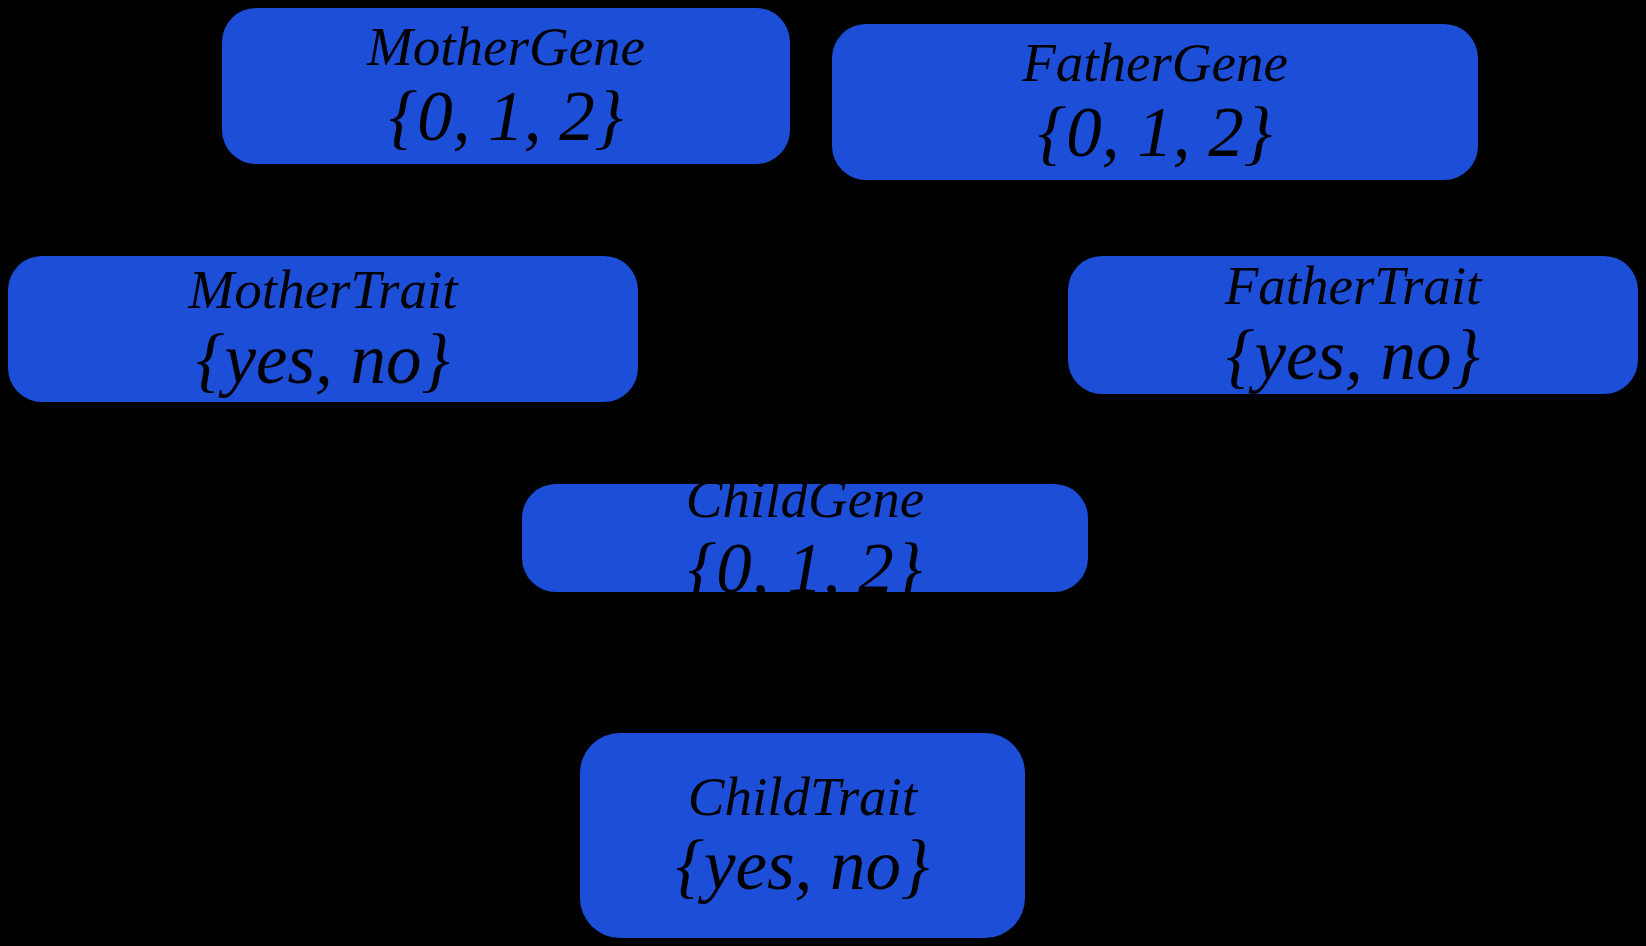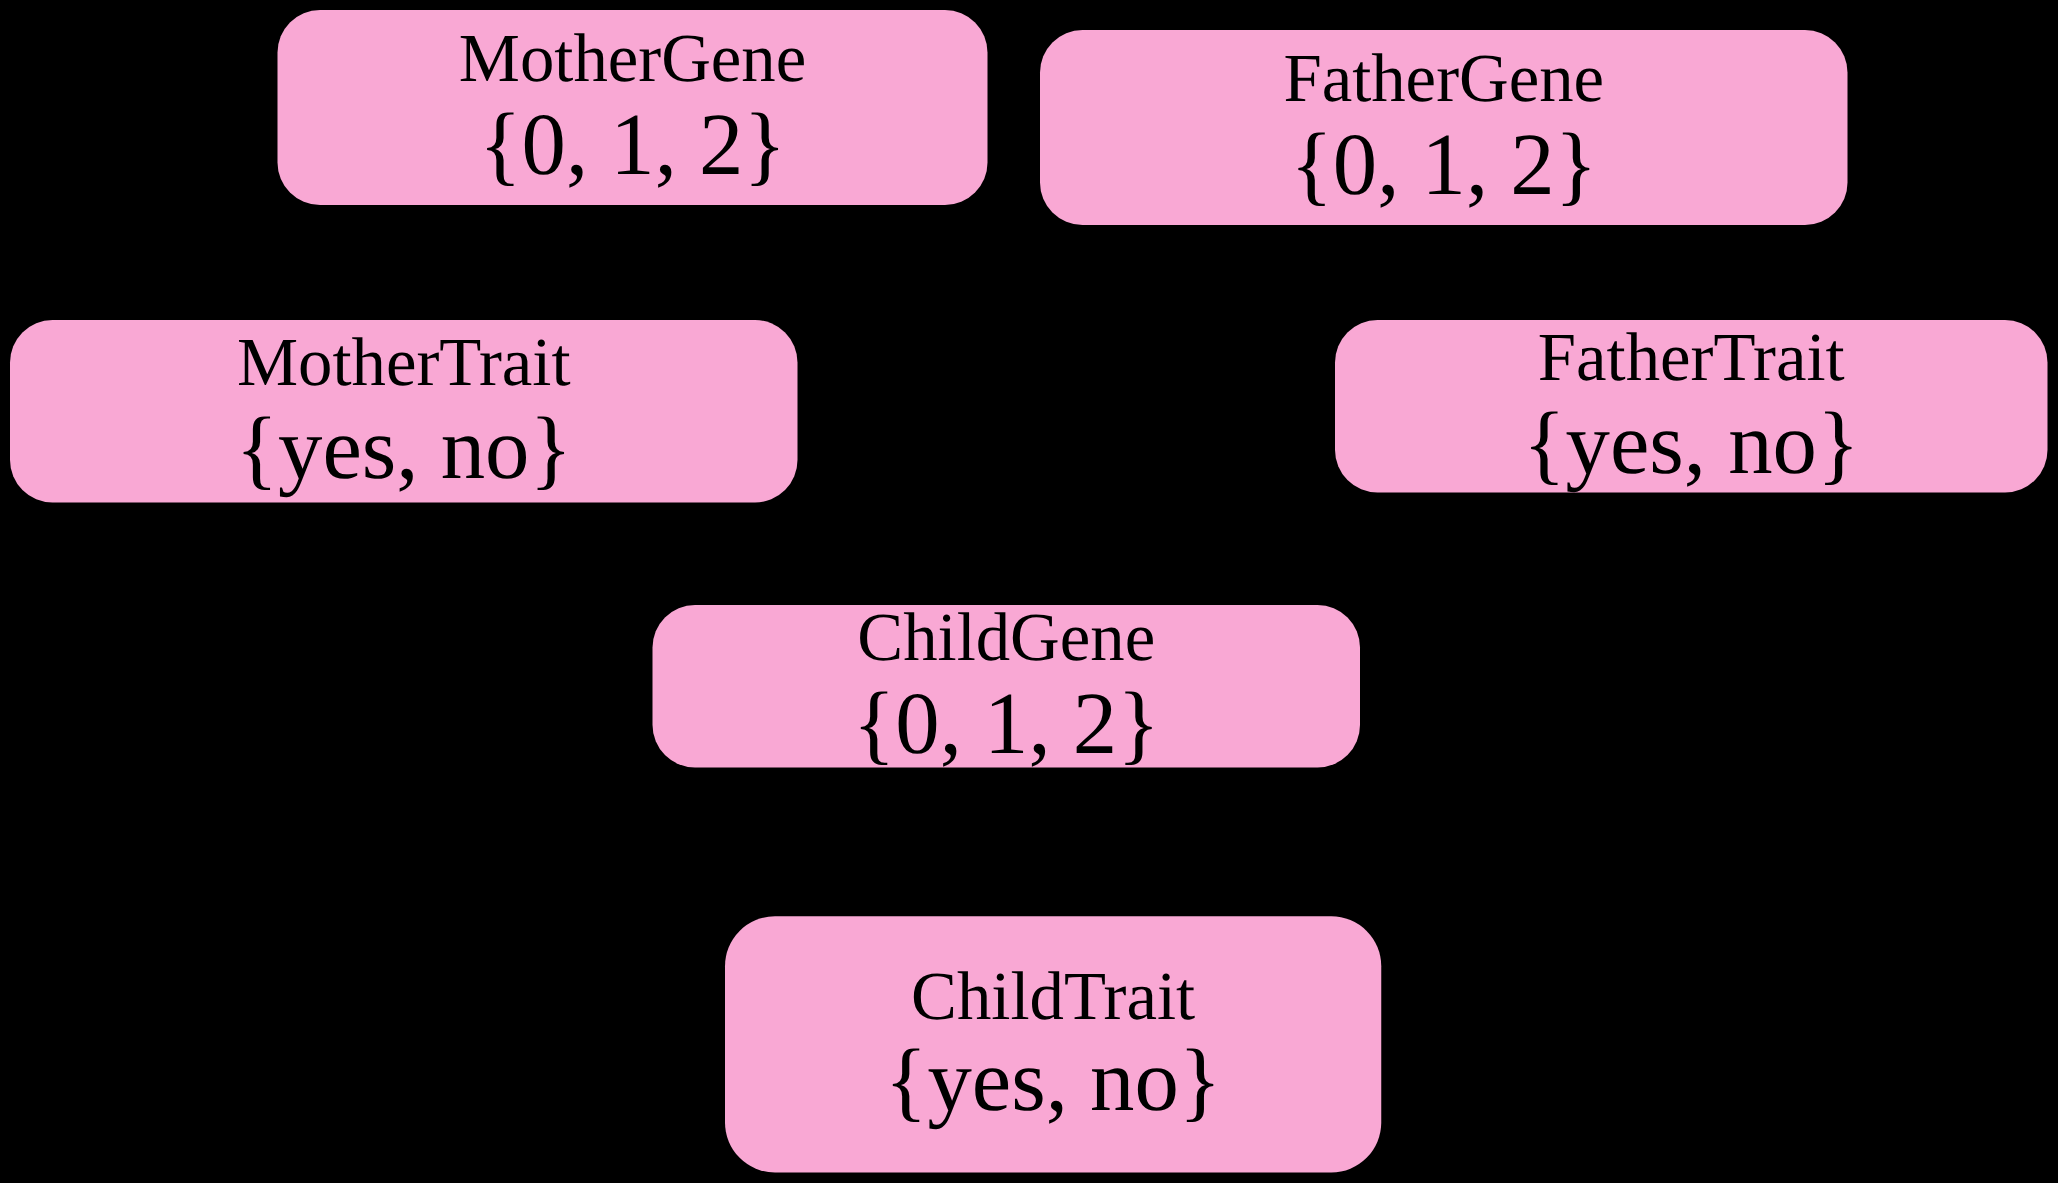--- a/index.html
+++ b/index.html
@@ -9,49 +9,50 @@
   }
   #canvas {
     position: relative;
     width: 1646px;
     height: 946px;
     background: #000000;
     overflow: hidden;
   }
   .node {
     position: absolute;
-    background: #f9a8d4;
+    background: #1d4ed8;
     border-radius: 34px;
     display: flex;
     flex-direction: column;
     align-items: center;
     justify-content: center;
     box-sizing: border-box;
     color: #000000;
     font-family: "Liberation Serif", "DejaVu Serif", serif;
+    font-style: italic;
     line-height: 1.06;
     -webkit-font-smoothing: antialiased;
   }
   .node-name {
     font-size: 55px;
     white-space: nowrap;
   }
   .node-domain {
     font-size: 71px;
     white-space: nowrap;
     margin-top: 2px;
   }
 
   
   #node-mother-gene  { left: 222px;  top: 8px;   width: 568px; height: 156px; }
   #node-father-gene  { left: 832px;  top: 8px;   width: 646px; height: 156px; margin-top: 16px; }
   #node-mother-trait { left: 8px;    top: 256px; width: 630px; height: 146px; }
   #node-father-trait { left: 1068px; top: 256px; width: 570px; height: 138px; }
-  #node-child-gene   { left: 522px;  top: 484px; width: 566px; height: 130px; }
-  #node-child-trait  { left: 580px;  top: 733px; width: 525px; height: 205px; border-radius: 40px; }
+  #node-child-gene   { left: 522px;  top: 484px; width: 566px; height: 108px; }
+  #node-child-trait  { left: 580px;  top: 733px; width: 445px; height: 205px; border-radius: 40px; }
 </style>
 </head>
 <body>
 
 <div id="canvas">
 
   <div class="node" id="node-mother-gene">
     <span class="node-name">MotherGene</span>
     <span class="node-domain">{0, 1, 2}</span>
   </div>

